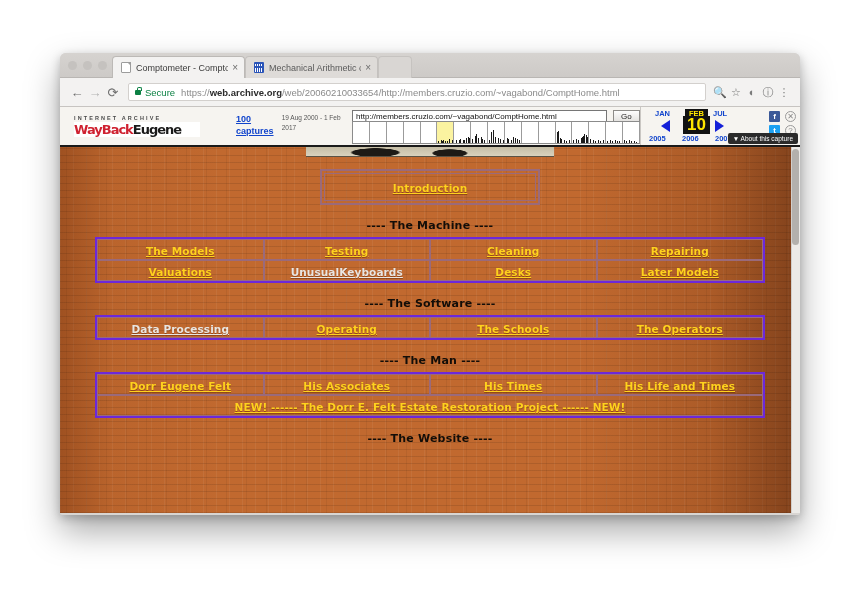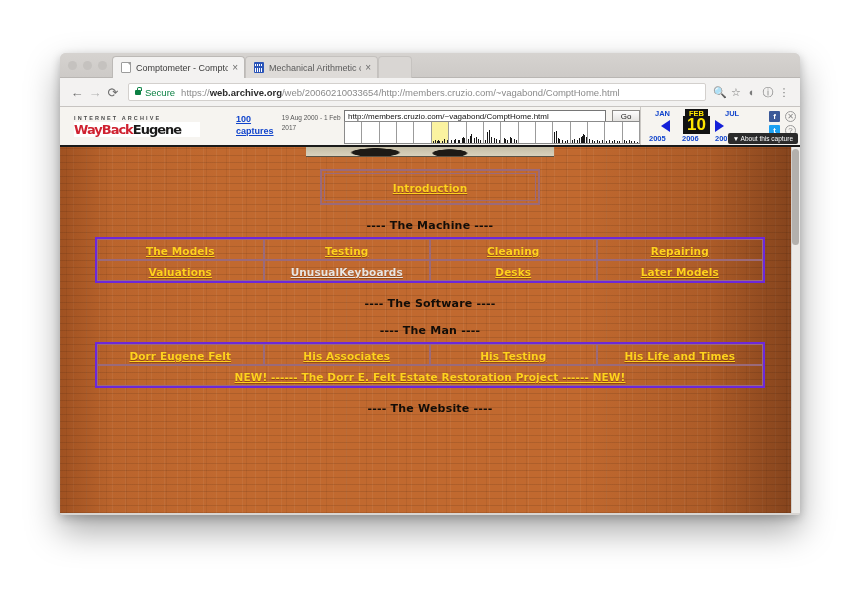--- a/index.html
+++ b/index.html
@@ -147,21 +147,21 @@
   .wbm .w2 { color: #1a1a1a; }
   .wb-caps {
     width: 108px; display: flex; flex-direction: row;
     justify-content: center; padding-top: 6px;
   }
   .caps-num {
     font-size: 9px; color: #1144cc; font-weight: 700;
     text-decoration: underline; line-height: 12px;
   }
   .caps-range { font-size: 6.5px; color: #555; line-height: 10px; }
-  .wb-mid { flex: 1 1 auto; position: relative; }
+  .wb-mid { flex: 1 1 auto; position: relative; margin-left: 8px; }
   .wb-urlrow {
     position: absolute; left: 0; top: 2px; right: 0; height: 14px;
     display: flex; align-items: center;
   }
   .wb-url {
     width: 262px; height: 13px; background: #fff;
     border: 1px solid #767676; font-size: 8px; color: #111;
     padding: 0 3px; line-height: 12px; overflow: hidden; white-space: nowrap;
   }
   .wb-go {
@@ -189,21 +189,21 @@
     border-left: 1px solid #cac7c3;
   }
   .mon {
     position: absolute; font-size: 7.5px; font-weight: 700; color: #1144cc;
     top: 2px;
   }
   .mon.jan { left: 14px; }
   .mon.feb {
     left: 44px; background: #121212; color: #ffe600; padding: 0 4px;
   }
-  .mon.jul { left: 84px; }
+  .mon.jul { left: 72px; }
   .bigday {
     position: absolute; left: 42px; top: 9px;
     font-size: 17px; font-weight: 700; color: #ffe600;
     background: #121212; padding: 0 4px; line-height: 18px;
   }
   .arrowL, .arrowR {
     position: absolute; top: 13px; width: 0; height: 0;
   }
   .arrowL {
     left: 20px;
@@ -634,27 +634,37 @@
                   </tr>
                   <tr>
                     <td><a class="ln">Valuations</a></td>
                     <td><a class="ln visited">UnusualKeyboards</a></td>
                     <td><a class="ln">Desks</a></td>
                     <td><a class="ln">Later Models</a></td>
                   </tr>
                 </tbody>
               </table>
               <div class="sect-title">---- The Software ----</div>
+              <table class="nav">
+                <tbody>
+                  <tr>
+                    <td><a class="ln visited">Data Processing</a></td>
+                    <td><a class="ln">Operating</a></td>
+                    <td><a class="ln">The Schools</a></td>
+                    <td><a class="ln">The Operators</a></td>
+                  </tr>
+                </tbody>
+              </table>
               <div class="sect-title">---- The Man ----</div>
               <table class="nav">
                 <tbody>
                   <tr>
                     <td><a class="ln">Dorr Eugene Felt</a></td>
                     <td><a class="ln">His Associates</a></td>
-                    <td><a class="ln">His Testing</a></td>
+                    <td><a class="ln">His Times</a></td>
                     <td><a class="ln">His Life and Times</a></td>
                   </tr>
                   <tr>
                     <td colspan="4"><a class="ln newitem">NEW! ------ The Dorr E. Felt Estate Restoration Project ------ NEW!</a></td>
                   </tr>
                 </tbody>
               </table>
               <div class="sect-title">---- The Website ----</div>
             </div>
         </div>

